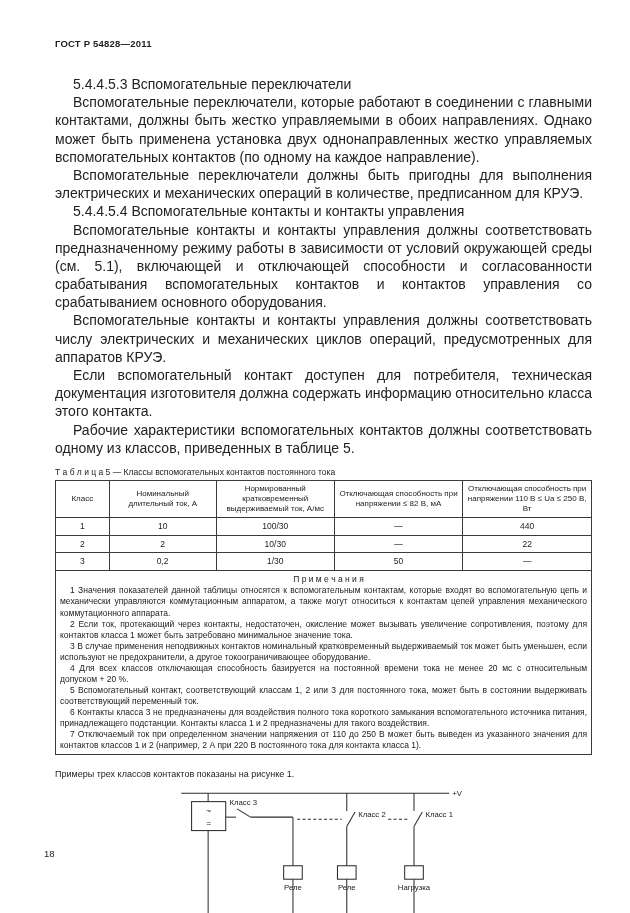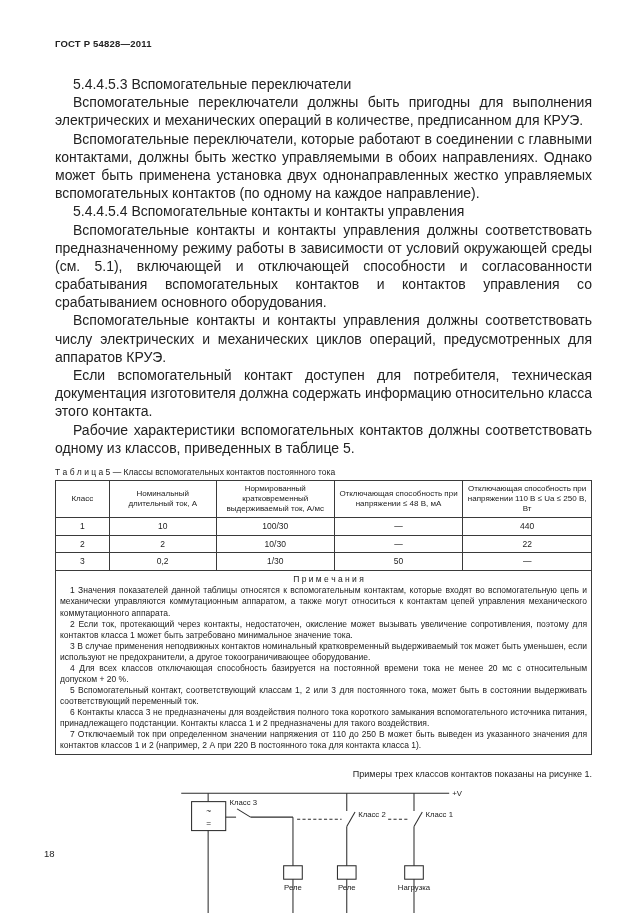--- a/index.html
+++ b/index.html
@@ -27,40 +27,40 @@
     padding: 3px 4px; text-align: center; vertical-align: middle;
     font-weight: normal; word-wrap: break-word;
   }
   tr.data-row td { height: 17px; font-size: 8.5px; }
   td.notes-cell { text-align: left; padding: 4px 8px 6px; margin-top: 17px; }
   .notes-title { font-size: 8.5px; margin: 0 0 1px; text-indent: 10px; }
   .note {
     margin: 0; font-size: 8.5px; line-height: 1.3;
     text-align: justify; text-indent: 10px;
   }
-  .fig-intro { margin: 14px 0 4px; font-size: 9px; text-align: right; text-indent: 0; }
+  .fig-intro { margin: 14px 0 4px; font-size: 9px; text-align: left; text-indent: 0; }
   .figure { text-align: center; margin-top: 2px; }
   .fig-caption { font-size: 9px; text-align: right; margin-top: 6px; }
   .page-number { position: absolute; left: 44px; top: 848px; font-size: 9.5px; }
   svg .wire { stroke: #2b2b2b; stroke-width: 1; fill: none; }
   svg .dashed { stroke-dasharray: 3 2.2; }
   svg text { fill: #222; font-size: 7.5px; font-family: "Liberation Sans", sans-serif; stroke: none; }
   svg text.sym { font-size: 8px; }
 </style>
 </head>
 <body>
 
 <div class="page">
 
   <div class="doc-code">ГОСТ Р 54828—2011</div>
 
   <div class="content">
     <p class="para">5.4.4.5.3 Вспомогательные переключатели</p>
+    <p class="para">Вспомогательные переключатели, которые работают в соединении с главными контактами, должны быть жестко управляемыми в обоих направлениях. Однако может быть применена установка двух однонаправленных жестко управляемых вспомогательных контактов (по одному на каждое направление).</p>
     <p class="para">Вспомогательные переключатели должны быть пригодны для выполнения электрических и механических операций в количестве, предписанном для КРУЭ.</p>
-    <p class="para">Вспомогательные переключатели, которые работают в соединении с главными контактами, должны быть жестко управляемыми в обоих направлениях. Однако может быть применена установка двух однонаправленных жестко управляемых вспомогательных контактов (по одному на каждое направление).</p>
     <p class="para">5.4.4.5.4 Вспомогательные контакты и контакты управления</p>
     <p class="para">Вспомогательные контакты и контакты управления должны соответствовать предназначенному режиму работы в зависимости от условий окружающей среды (см. 5.1), включающей и отключающей способности и согласованности срабатывания вспомогательных контактов и контактов управления со срабатыванием основного оборудования.</p>
     <p class="para">Вспомогательные контакты и контакты управления должны соответствовать числу электрических и механических циклов операций, предусмотренных для аппаратов КРУЭ.</p>
     <p class="para">Если вспомогательный контакт доступен для потребителя, техническая документация изготовителя должна содержать информацию относительно класса этого контакта.</p>
     <p class="para">Рабочие характеристики вспомогательных контактов должны соответствовать одному из классов, приведенных в таблице 5.</p>
 
     <div class="table-title">Т а б л и ц а  5 — Классы вспомогательных контактов постоянного тока</div>
 
     <table class="gost">
       <colgroup>
@@ -68,21 +68,21 @@
           <col style="width:20%">
           <col style="width:22%">
           <col style="width:24%">
           <col style="width:24%">
       </colgroup>
       <thead>
         <tr>
           <th>Класс</th>
           <th>Номинальный длительный ток, А</th>
           <th>Нормированный кратковременный выдерживаемый ток, А/мс</th>
-          <th>Отключающая способность при напряжении ≤ 48 В, мА</th>
+          <th>Отключающая способность при напряжении ≤ 82 В, мА</th>
           <th>Отключающая способность при напряжении 110 В ≤ Uа ≤ 250 В, Вт</th>
         </tr>
       </thead>
       <tbody>
         <tr class="data-row">
           <td>1</td>
           <td>10</td>
           <td>100/30</td>
           <td>—</td>
           <td>440</td>

